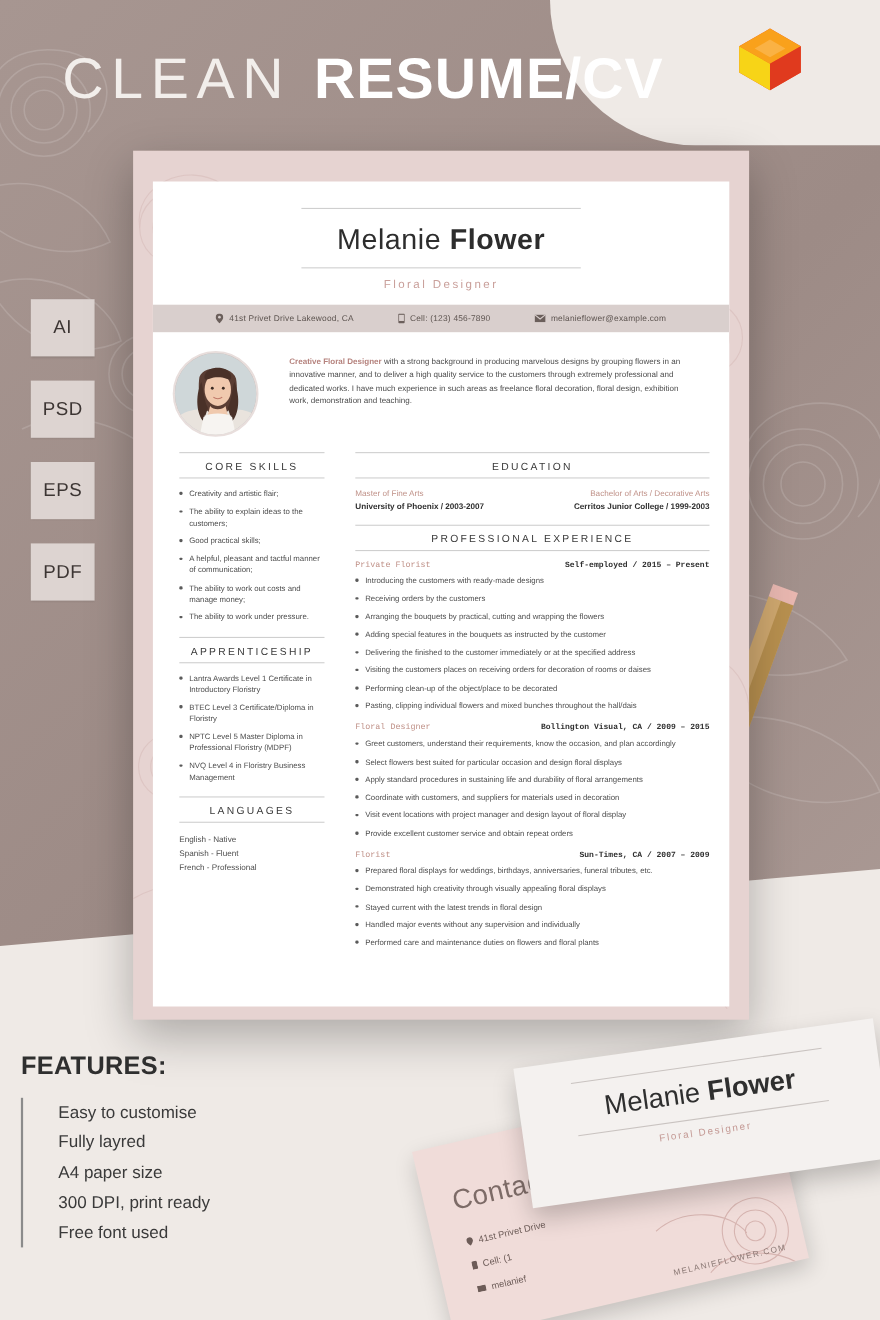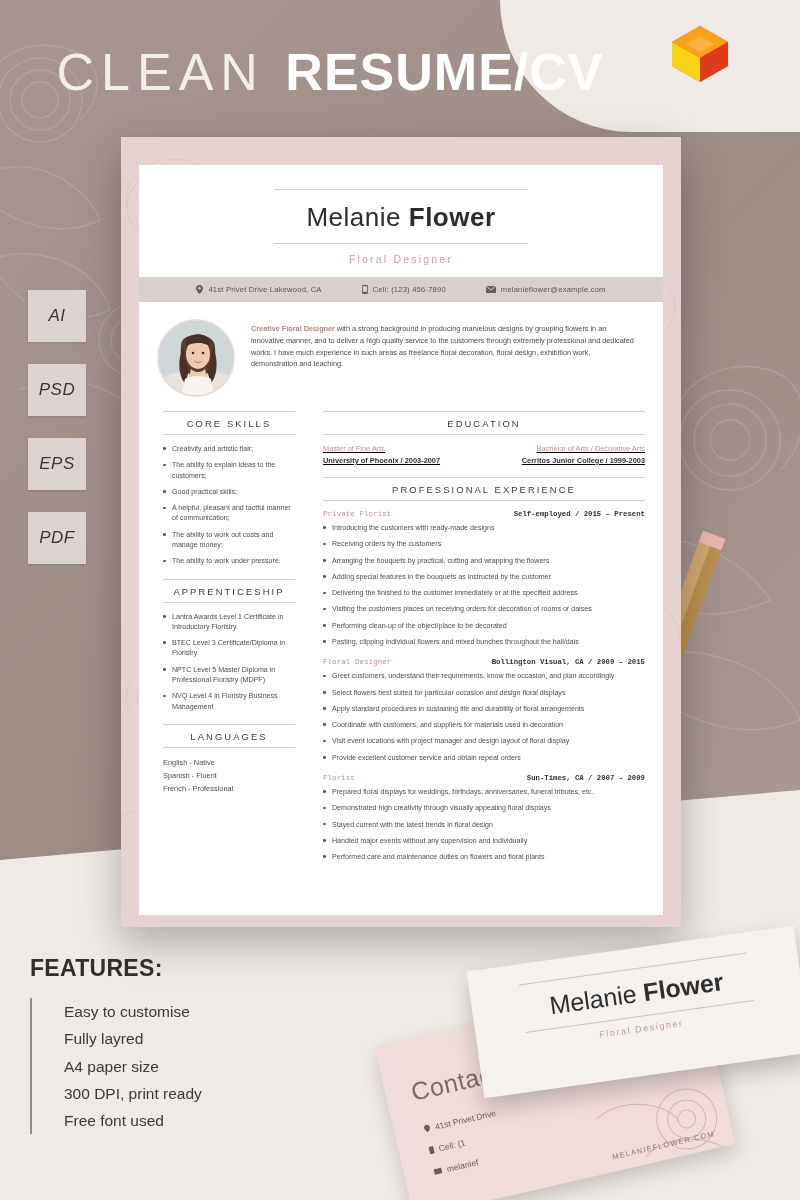--- a/index.html
+++ b/index.html
@@ -40,21 +40,21 @@
   }
   .headline .clean {
     font-size: 52px; letter-spacing: 7px; color: #f2eeeb; font-weight: 300;
   }
   .headline .resume {
     font-size: 52px; letter-spacing: 1px; color: #ffffff; font-weight: 700;
     margin-left: 16px;
   }
 
   
-  .chips { position: absolute; left: 28px; top: 290px; font-style: italic; }
+  .chips { position: absolute; left: 28px; top: 272px; }
   .chip {
     width: 58px; height: 52px; background: #ddd4d1; color: #3c3533;
     display: flex; align-items: center; justify-content: center;
     font-size: 17px; letter-spacing: .5px; margin-bottom: 22px;
     box-shadow: 0 1px 2px rgba(0,0,0,.12);
   }
 
   
   .sheet {
     position: absolute; left: 121px; top: 137px; width: 560px; height: 790px;
@@ -84,21 +84,21 @@
   }
   
   .contactbar {
     background: #d9cfcd; height: 25px; display: flex; align-items: center;
     justify-content: center; gap: 40px; font-size: 7.6px; color: #5d5450;
     letter-spacing: .2px;
   }
   .cb-item { display: flex; align-items: center; gap: 5px; }
   .cb-item svg { display: block; }
   
-  .summary-row { display: flex; padding: 17px 28px 0 18px; gap: 16px; }
+  .summary-row { display: flex; padding: 17px 28px 0 18px; gap: 28px; }
   .avatar {
     width: 78px; height: 78px; border-radius: 50%; flex: 0 0 78px;
     overflow: hidden; border: 2px solid #e8dedc; position: relative;
     background: #cbb8b4;
   }
   .avatar svg { position: absolute; left: 0; top: 0; }
   .summary {
     font-size: 7.3px; line-height: 1.62; color: #4a4a4a; padding-top: 4px;
   }
   .summary b { color: #b5827d; }
@@ -116,32 +116,32 @@
     position: relative; padding-left: 9px; font-size: 7.1px; color: #4d4d4d;
     line-height: 1.45; margin-bottom: 6px;
   }
   ul.bul li:before {
     content: ""; position: absolute; left: 0; top: 3.4px;
     width: 2.6px; height: 2.6px; border-radius: 50%; background: #5a5a5a;
   }
   .lang-list { font-size: 7.4px; color: #4d4d4d; line-height: 1.75; }
   
   .edu-grid { display: flex; gap: 14px; padding-bottom: 12px; }
-  .edu-item { flex: 1; text-decoration: underline; }
+  .edu-item { flex: 1; }
   .edu-deg { font-size: 7.4px; color: #c09289; margin-bottom: 3px; }
   .edu-school { font-size: 7.4px; color: #2f2f2f; font-weight: 700; }
   .edu-right { text-align: right; }
   
   .job-head { display: flex; justify-content: space-between; align-items: baseline; margin-bottom: 5px; font-family: Liberation Mono, monospace; }
   .job-title { font-size: 7.6px; color: #c09289; }
   .job-meta { font-size: 7.3px; color: #2f2f2f; font-weight: 700; }
   .job { margin-bottom: 11px; }
 
   
-  .features { position: absolute; left: 30px; top: 955px; }
+  .features { position: absolute; left: 19px; top: 955px; }
   .features h2 { font-size: 23px; color: #2f2f2f; font-weight: 700; letter-spacing: .3px; }
   .feat-list {
     margin-top: 16px; padding-left: 32px; border-left: 2px solid #8b8b8b;
     list-style: none;
   }
   .feat-list li { font-size: 15.5px; color: #3a3a3a; line-height: 1.76; font-weight: 300; }
 
   
   .card-stack { position: absolute; right: -10px; bottom: -20px; width: 430px; height: 300px; }
   .card-pink {

